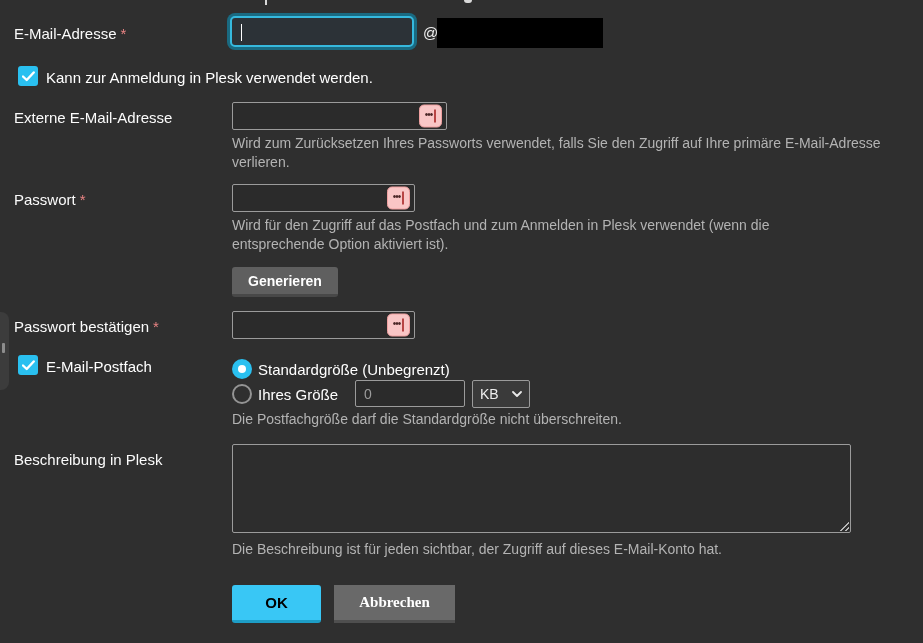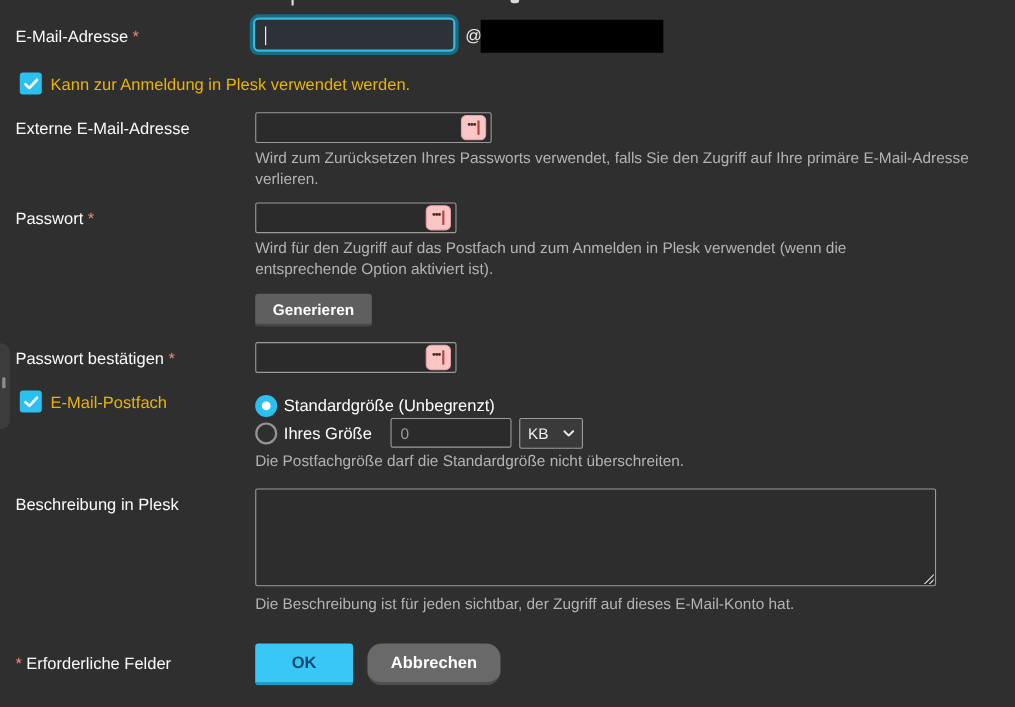--- a/index.html
+++ b/index.html
@@ -43,43 +43,43 @@
     width:23px; height:23px; background:#f9c6c6; border:1px solid #efa0a0;
     border-radius:5px; display:flex; align-items:center; justify-content:center;
   }
   .pm-icon .dots { color:#4a2626; font-size:10px; letter-spacing:-1px; line-height:1; margin-top:-4px; }
   .pm-icon .bar { width:2px; height:13px; background:#b84444; margin-left:2px; }
 
   .checkbox {
     position:absolute; width:20px; height:20px; border-radius:3px; background:#2ac0f0;
     display:flex; align-items:center; justify-content:center; cursor:pointer;
   }
-  .cb-label { position:absolute; font-size:15px; color:#eab308; white-space:nowrap; }
+  .cb-label { position:absolute; font-size:15px; color:#ffffff; white-space:nowrap; }
 
   .radio { position:absolute; width:20px; height:20px; border-radius:50%; cursor:pointer; }
   .radio.sel { background:#2ac0f0; }
   .radio.sel::after { content:""; position:absolute; left:6px; top:6px; width:8px; height:8px; border-radius:50%; background:#fff; }
   .radio.unsel { border:2px solid #949494; background:transparent; }
   .radio-label { position:absolute; font-size:15px; color:#fff; white-space:nowrap; }
 
   .btn-row { position:absolute; left:232px; top:267px; display:flex; gap:26px; }
   .btn-sm {
     height:30px; background:#5f5f5f; border:none; border-bottom:3px solid #484848;
     border-radius:3px; color:#fff; font-weight:bold; font-size:14px; padding:0 16px;
     font-family:inherit; cursor:pointer;
   }
   .btn-ok {
     position:absolute; left:232px; top:585px; width:89px; height:38px;
     background:#39c7f5; border:none; border-bottom:3px solid #1d9dc6; border-radius:3px;
-    color:#0c4a6e; font-weight:bold; font-size:15px; font-family:inherit; cursor:pointer;
+    color:#000000; font-weight:bold; font-size:15px; font-family:inherit; cursor:pointer;
   }
   .btn-cancel {
     position:absolute; left:334px; top:585px; width:121px; height:38px;
-    background:#696969; border:none; border-bottom:3px solid #4f4f4f; border-radius:13px;
-    color:#fff; font-weight:bold; font-size:15px; font-family:Liberation Sans, sans-serif; cursor:pointer;
+    background:#696969; border:none; border-bottom:3px solid #4f4f4f; border-radius:0;
+    color:#fff; font-weight:bold; font-size:15px; font-family:Liberation Serif, serif; cursor:pointer;
   }
 
   .select {
     position:absolute; left:472px; top:380px; width:58px; height:28px;
     background:#3a3a3a; border:1px solid #9b9b9b; border-radius:2px;
     display:flex; align-items:center; justify-content:space-between;
     padding:0 7px; font-size:14px; color:#eee; cursor:pointer;
   }
 
   textarea.desc {
@@ -194,19 +194,16 @@
   </div>
   <div class="abs flabel" style="left:14px; top:451px;">
     <span>Beschreibung in Plesk</span>
   </div>
 
   <div class="abs help nowrap" style="left:232px; top:410px;">Die Postfachgröße darf die Standardgröße nicht überschreiten.</div>
   <textarea class="desc" style=""></textarea>
   <div class="resize-handle"></div>
   <div class="abs help nowrap" style="left:232px; top:540px;">Die Beschreibung ist für jeden sichtbar, der Zugriff auf dieses E-Mail-Konto hat.</div>
 
-  <div class="abs flabel" style="left:14px; top:595px;">
-    <span class="req" style="margin-left:0; margin-right:4px;">*</span><span>Erforderliche Felder</span>
-  </div>
   <button class="btn-ok">OK</button>
   <button class="btn-cancel">Abbrechen</button>
 
 </div>
 
 </body></html>

